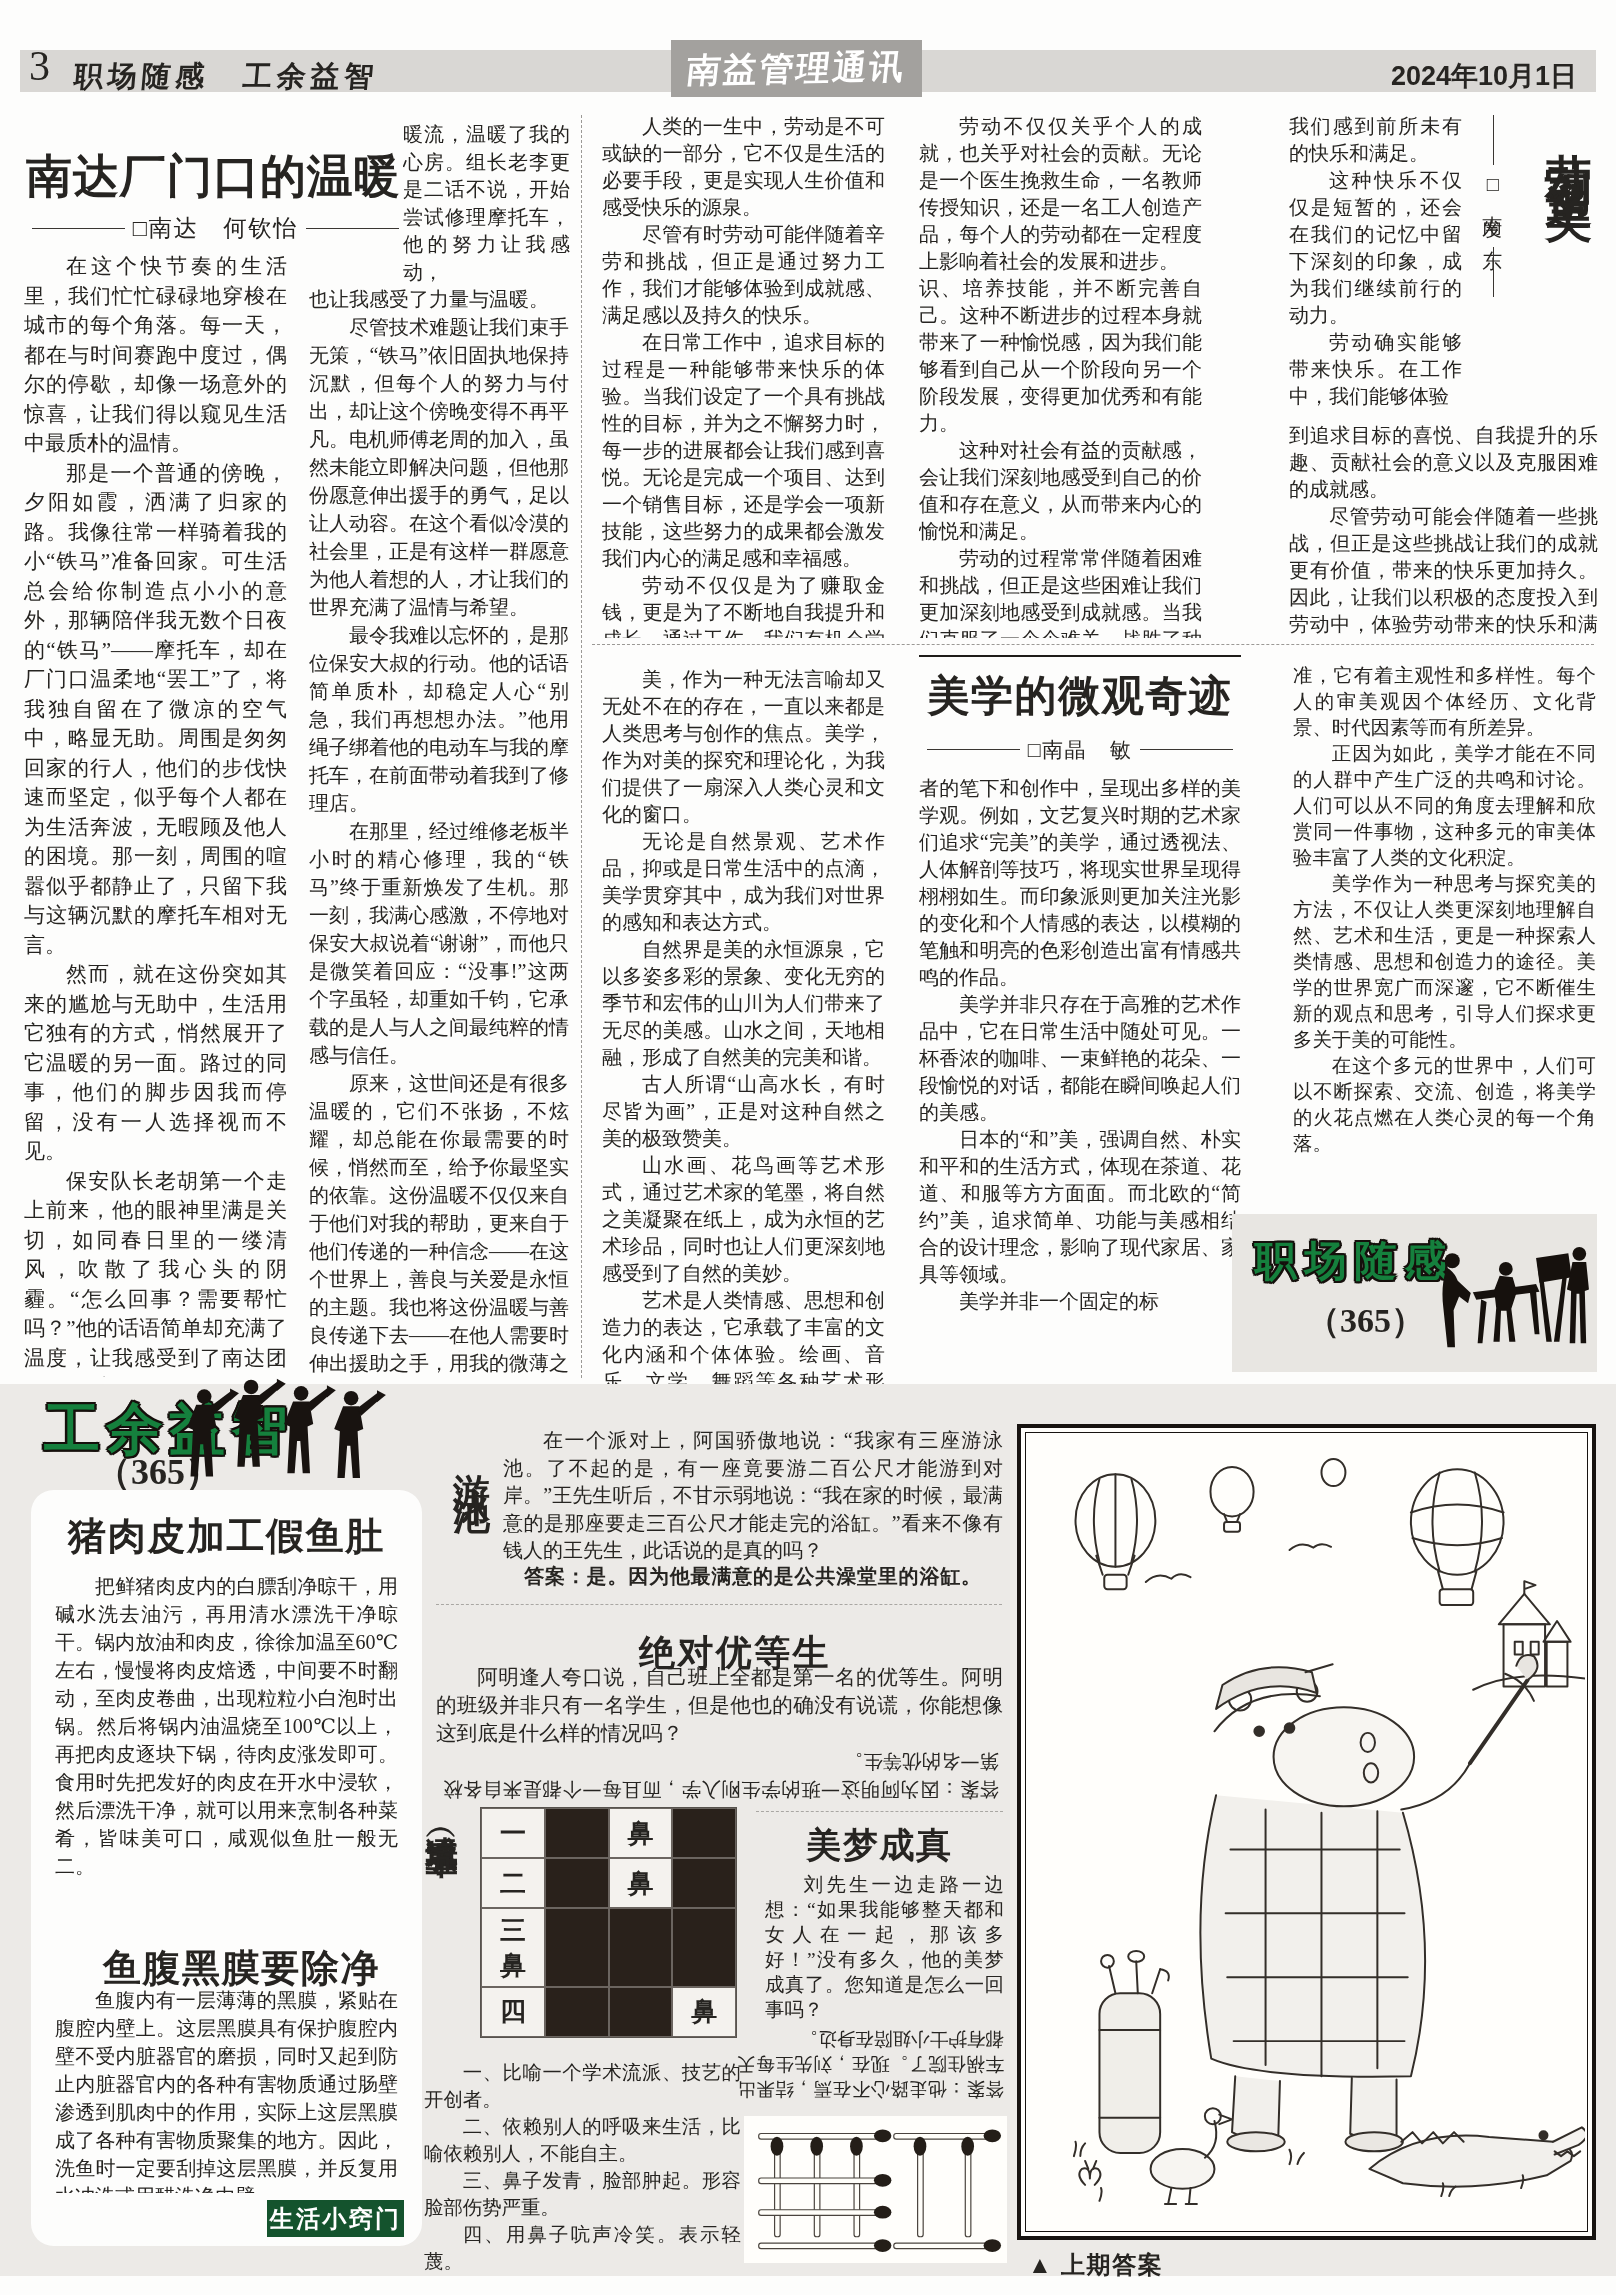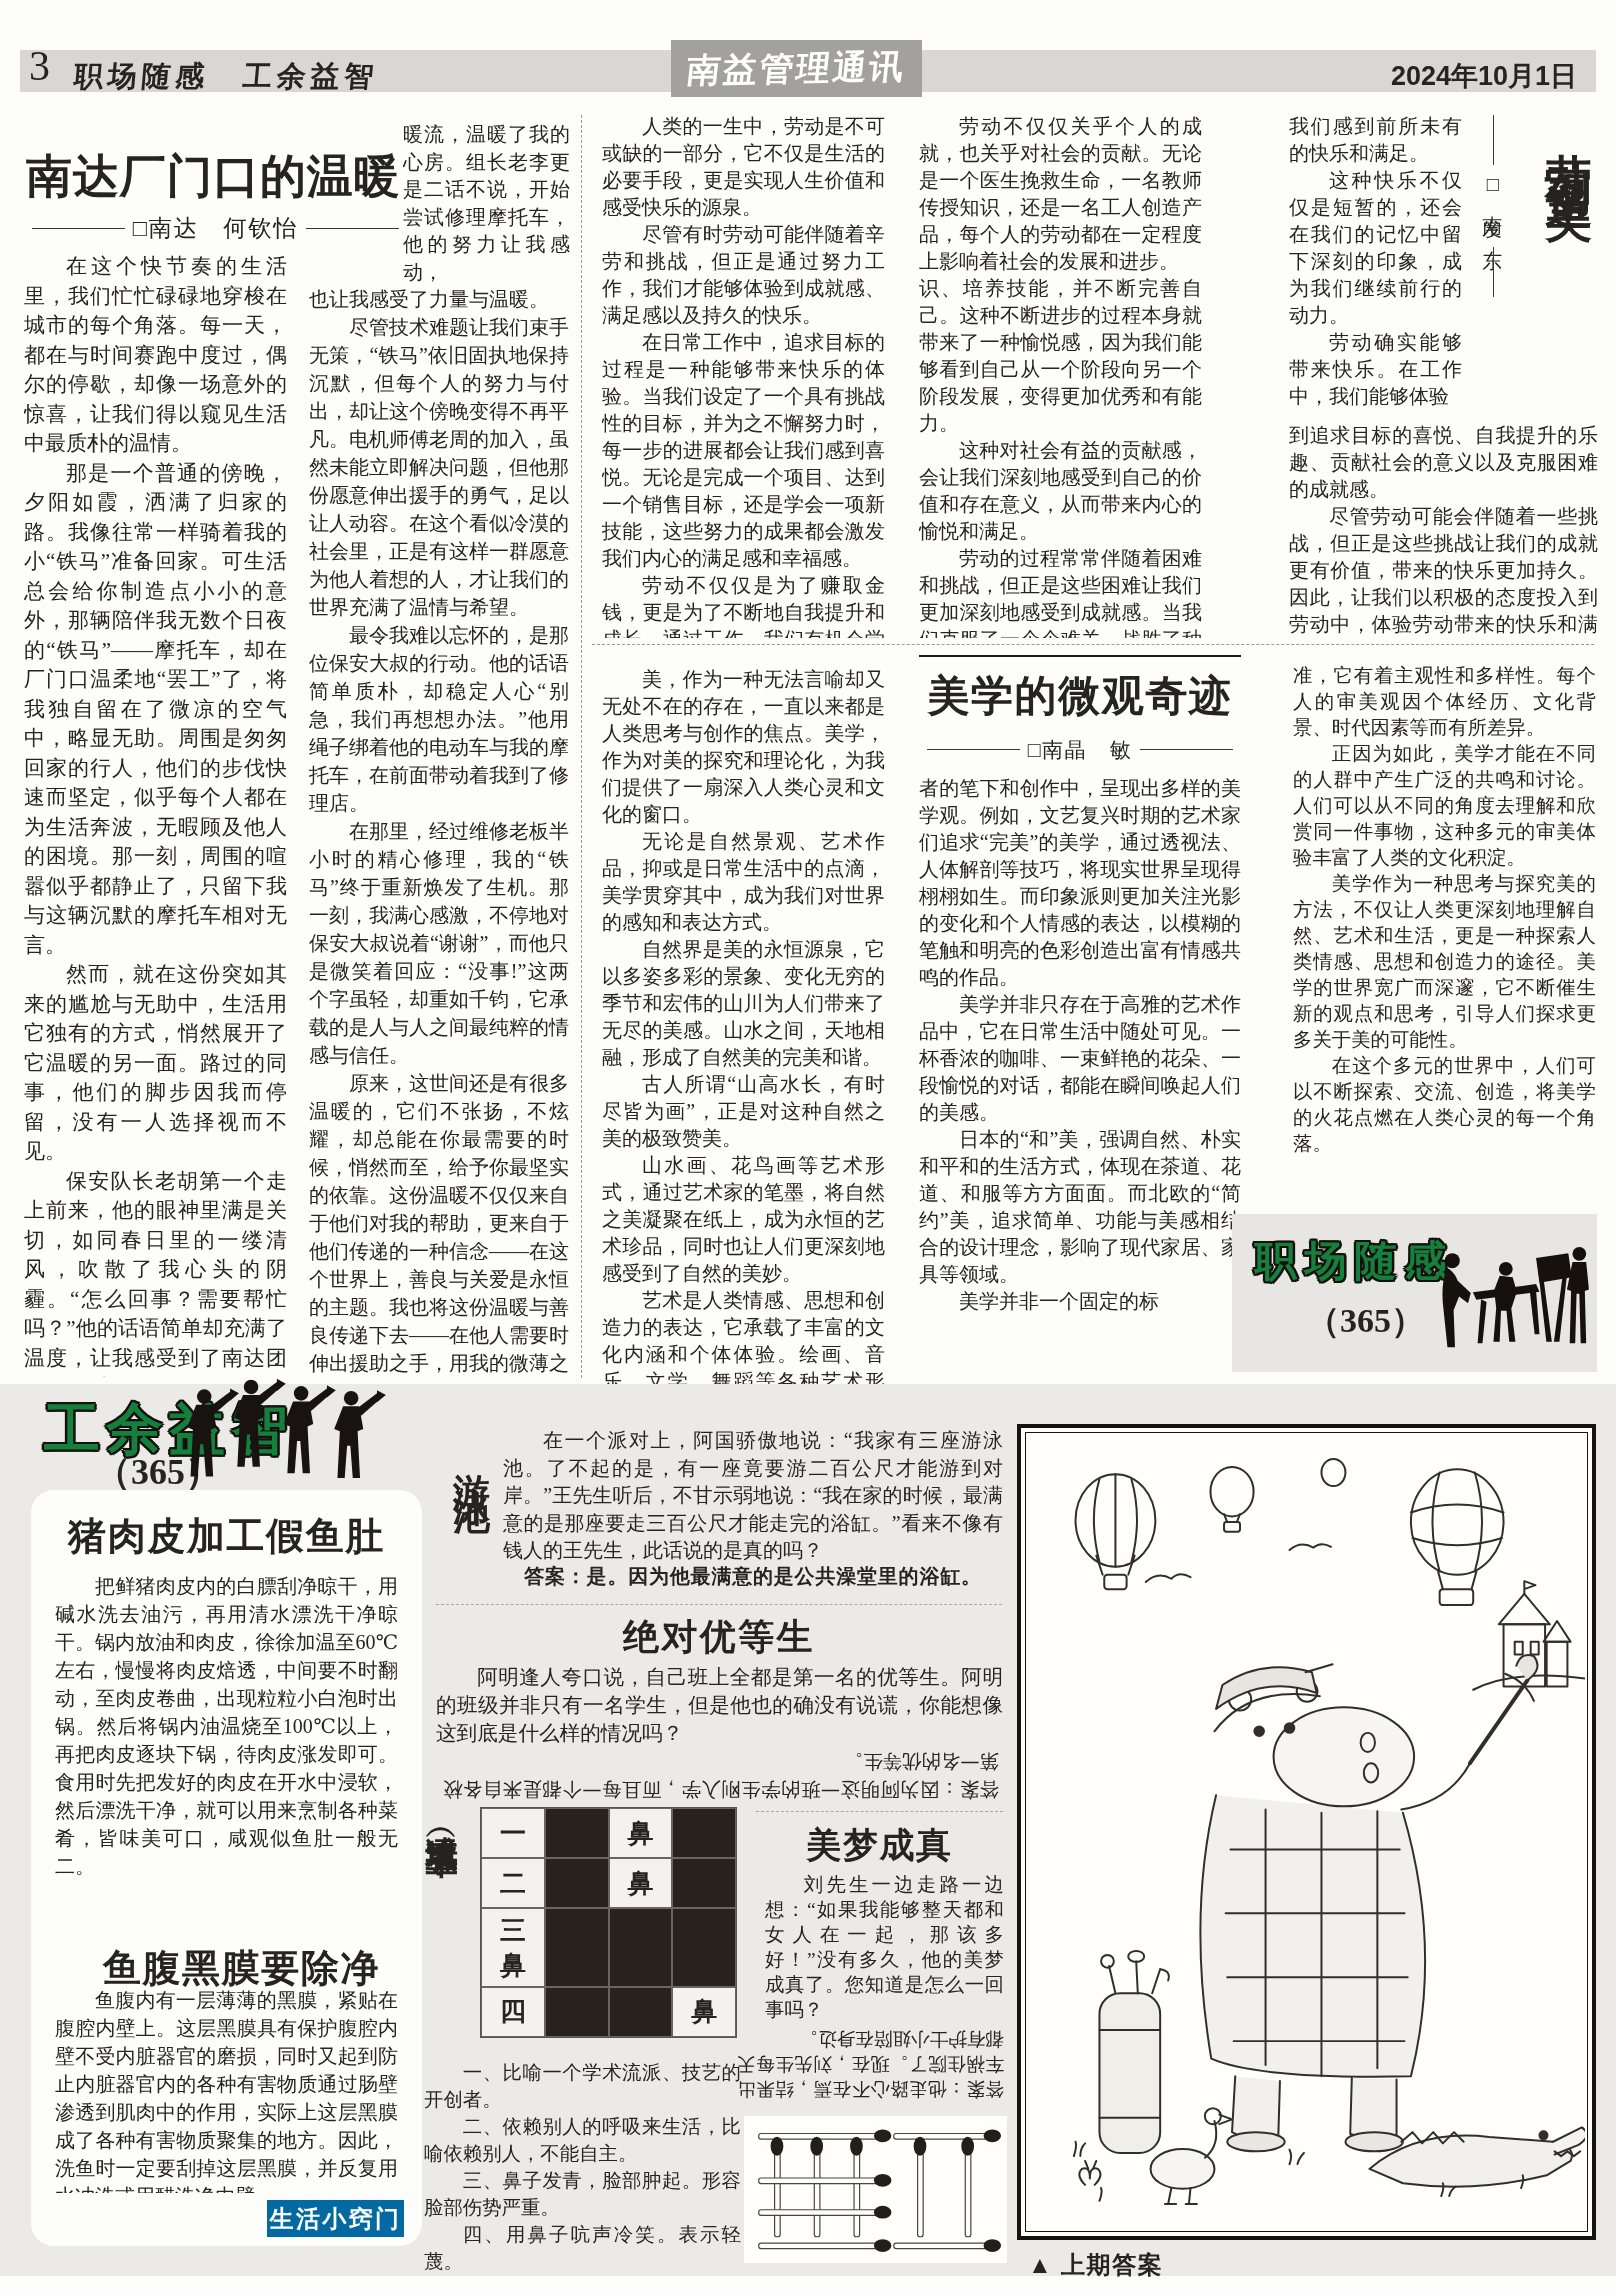--- a/index.html
+++ b/index.html
@@ -76,21 +76,21 @@
   .bl-title { font-size:56px; letter-spacing:6.5px; }
   .bl-num { left:95px; top:1448px; font-size:36px; font-weight:700; }
   .bl-art { left:188px; top:1374px; }
 
   
   .bottom-section { left:0; top:1384px; width:1617px; height:892px; background:#eceae7; }
 
   .tips-card { left:31px; top:1490px; width:391px; height:756px; background:#fdfdfc; border-radius:22.6px; }
   .card-title { position:absolute; left:0; width:100%; text-align:center; font-size:38px; font-weight:900; letter-spacing:1.6px; }
   .card-text { position:absolute; left:24px; width:343px; overflow:hidden; font-size:20px; line-height:28px; }
-  .card-label { position:absolute; left:236px; top:710px; width:137px; height:37px; background:#0369a1; color:#fff;
+  .card-label { position:absolute; left:236px; top:710px; width:137px; height:37px; background:#14532d; color:#fff;
                 font-size:24px; font-weight:700; display:flex; align-items:center; justify-content:center; letter-spacing:2.4px; }
 
   .vtitle-joke { writing-mode:vertical-rl; text-orientation:upright; font-size:37px; font-weight:900; letter-spacing:11.3px; }
   .pool-title { left:446px; top:1444px; }
   .pool-text { left:503px; top:1427px; width:500px; height:136px; font-size:20px; line-height:27.5px; }
   .pool-answer { left:503px; top:1563px; width:500px; text-align:center; font-size:20px; font-weight:600; letter-spacing:0.8px; }
 
   .student-title { left:436px; top:1613px; width:566px; text-align:center; font-size:36px; font-weight:900; letter-spacing:2.4px; }
   .student-text { left:436px; top:1663px; width:567px; height:87px; font-size:20.6px; line-height:28px; }
   .upside { transform:rotate(180deg); }
@@ -274,21 +274,21 @@
 </div>
 
 <h2 class="abs vtitle-joke pool-title" style="margin:0">游泳池</h2>
 <div class="abs pool-text colbox">
   <p class="p">在一个派对上，阿国骄傲地说：“我家有三座游泳池。了不起的是，有一座竟要游二百公尺才能游到对岸。”王先生听后，不甘示弱地说：“我在家的时候，最满意的是那座要走三百公尺才能走完的浴缸。”看来不像有钱人的王先生，此话说的是真的吗？</p>
 </div>
 <div class="abs pool-answer">答案：是。因为他最满意的是公共澡堂里的浴缸。</div>
 
 <div class="abs hdash2"></div>
 
-<h2 class="abs student-title" style="margin:0">绝对优等生</h2>
+<h2 class="abs student-title" style="margin:16px">绝对优等生</h2>
 <div class="abs student-text colbox">
   <p class="p">阿明逢人夸口说，自己班上全都是第一名的优等生。阿明的班级并非只有一名学生，但是他也的确没有说谎，你能想像这到底是什么样的情况吗？</p>
 </div>
 <div class="abs student-answer upside">答案：因为阿明这一班的学生刚入学，而且每一个都是来自各校第一名的优等生。</div>
 
 <div class="abs hdash3"></div>
 
 <h2 class="abs dream-title" style="margin:0">美梦成真</h2>
 <div class="abs dream-text colbox">
   <p class="p">刘先生一边走路一边想：“如果我能够整天都和女人在一起，那该多好！”没有多久，他的美梦成真了。您知道是怎么一回事吗？</p>

